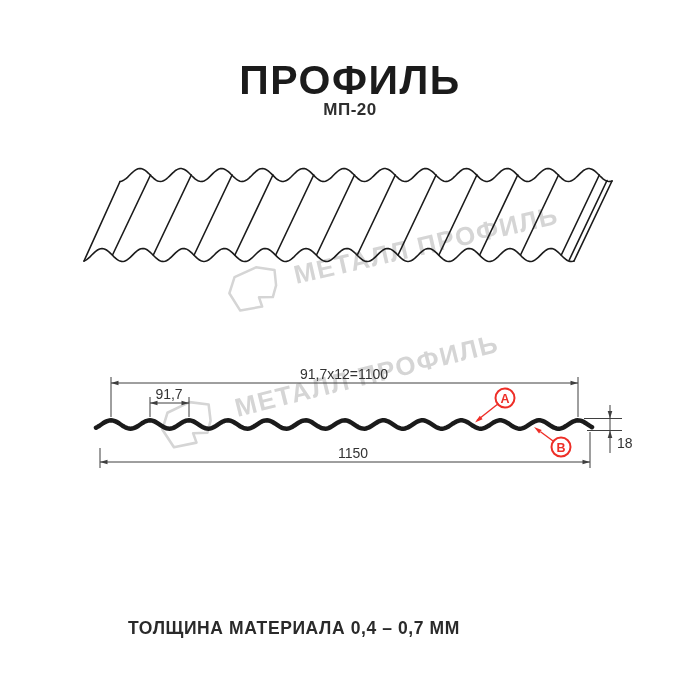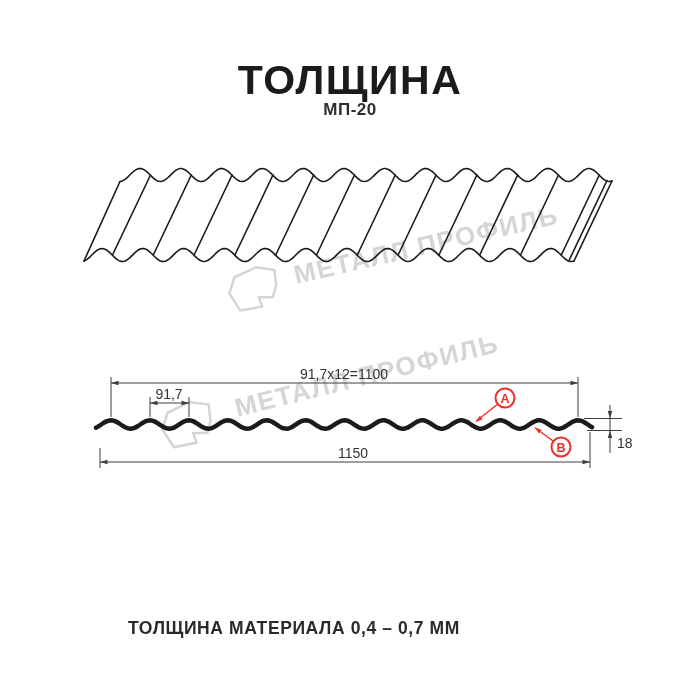--- a/index.html
+++ b/index.html
@@ -49,21 +49,21 @@
   .red-group text{
     font-family:"Liberation Sans", sans-serif;font-size:12.5px;font-weight:700;
     fill:var(--red);text-anchor:middle;
   }
 </style>
 </head>
 <body>
 
 <div class="page">
 
-  <div class="page-title">ТОЛЩИНА</div>
+  <div class="page-title">ПРОФИЛЬ</div>
   <div class="product-model">МП-20</div>
 
   <div class="wm" id="wm-upper">
     <svg class="wm-logo" width="62" height="56" viewBox="0 0 64 58">
       <path d="M7 32 L16 17 L40 12 L58 19 L56 35 L50 46 L36 43 L37 53 L14 52 Z"></path>
     </svg>
     <span class="wm-text">МЕТАЛЛ ПРОФИЛЬ</span>
   </div>
 
   <div class="wm" id="wm-lower">

